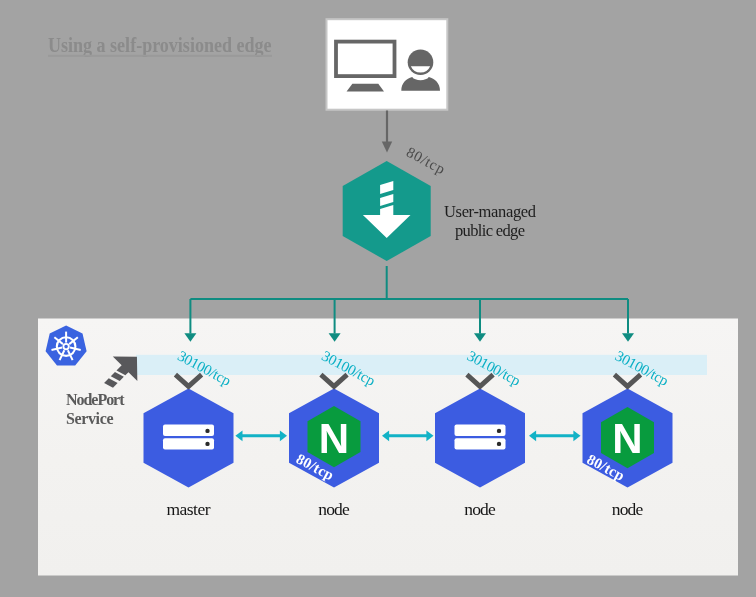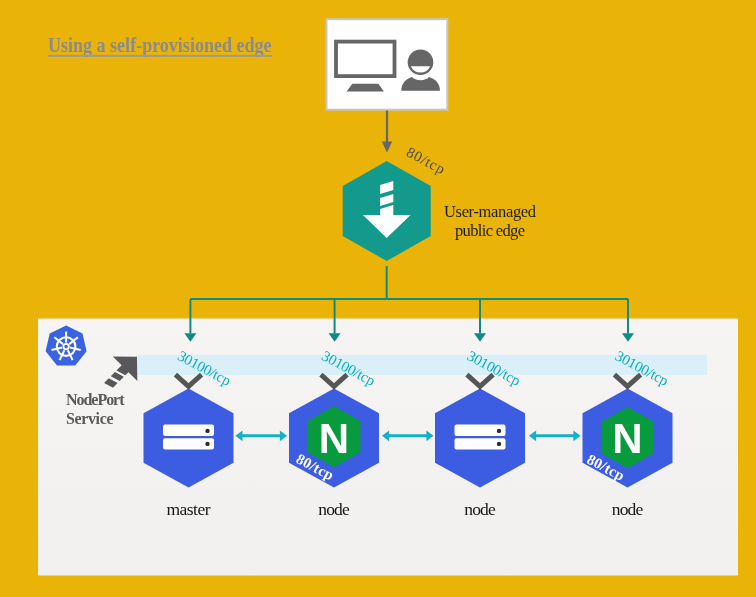--- a/index.html
+++ b/index.html
@@ -1,16 +1,16 @@
 <!DOCTYPE html>
 <html><head>
 <meta charset="utf-8">
 <style>
   html,body{margin:0;padding:0;background:#ffffff;}
-  #canvas{position:relative;width:756px;height:597px;background:#eab308;overflow:hidden;}
+  #canvas{position:relative;width:756px;height:597px;background:#a3a3a3;overflow:hidden;}
   svg{display:block;}
 </style>
 </head>
 <body>
 <div id="canvas">
 <svg width="756" height="597" viewBox="0 0 756 597" xmlns="http://www.w3.org/2000/svg" font-family="Liberation Serif, serif">
   <defs>
     <linearGradient id="gbg" x1="0" y1="0" x2="0" y2="1">
       <stop offset="0" stop-color="#f6f5f4"></stop>
       <stop offset="0.55" stop-color="#f3f2f0"></stop>

